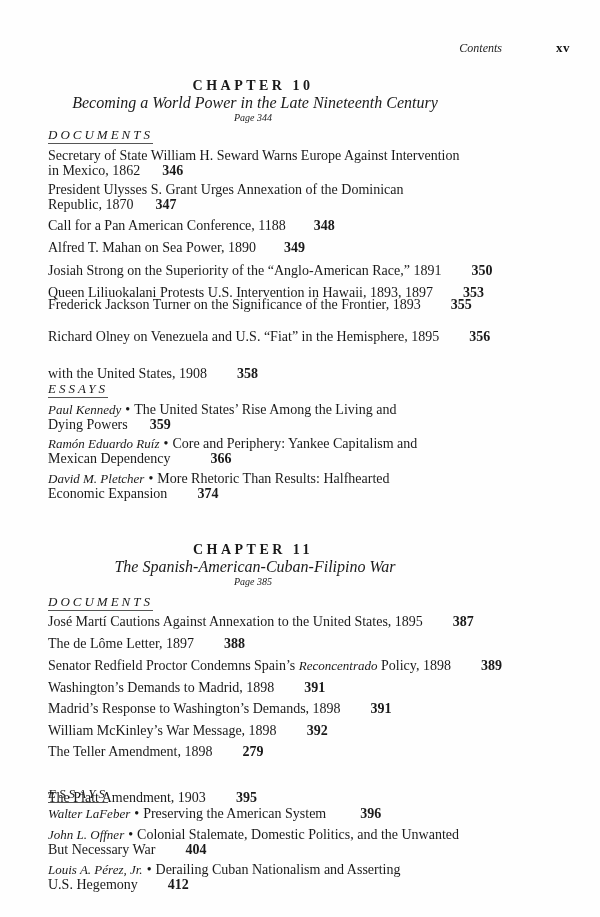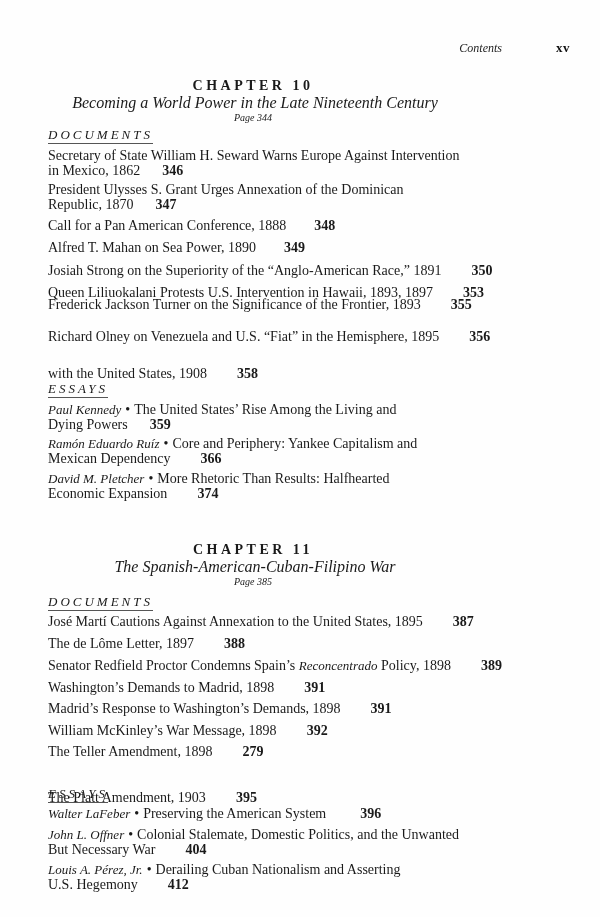--- a/index.html
+++ b/index.html
@@ -117,21 +117,21 @@
 
   <div class="entry" style="top:148px;">
     <span>Secretary of State William H. Seward Warns Europe Against Intervention</span><br>
     <span>in Mexico, 1862</span><span class="pg">346</span>
   </div>
   <div class="entry" style="top:182px;">
     <span>President Ulysses S. Grant Urges Annexation of the Dominican</span><br>
     <span>Republic, 1870</span><span class="pg">347</span>
   </div>
   <div class="entry" style="top:218px;">
-    <span>Call for a Pan American Conference, 1888</span><span class="pg" style="margin-left:28px;">348</span>
+    <span>Call for a Pan American Conference, 1188</span><span class="pg" style="margin-left:28px;">348</span>
   </div>
   <div class="entry" style="top:240px;">
     <span>Alfred T. Mahan on Sea Power, 1890</span><span class="pg" style="margin-left:28px;">349</span>
   </div>
   <div class="entry" style="top:263px;">
     <span>Josiah Strong on the Superiority of the “Anglo-American Race,” 1891</span><span class="pg" style="margin-left:30px;">350</span>
   </div>
   <div class="entry" style="top:285px;">
     <span>Queen Liliuokalani Protests U.S. Intervention in Hawaii, 1893, 1897</span><span class="pg" style="margin-left:30px;">353</span>
   </div>
@@ -147,21 +147,21 @@
   </div>
 
   <div class="section-label" style="top:381px;">ESSAYS</div>
 
   <div class="entry" style="top:402px;">
     <span class="author">Paul Kennedy</span><span class="bullet">•</span><span>The United States’ Rise Among the Living and</span><br>
     <span>Dying Powers</span><span class="pg">359</span>
   </div>
   <div class="entry" style="top:436px;">
     <span class="author">Ramón Eduardo Ruíz</span><span class="bullet">•</span><span>Core and Periphery: Yankee Capitalism and</span><br>
-    <span>Mexican Dependency</span><span class="pg" style="margin-left:30px;">366</span>
+    <span>Mexican Dependency</span><span class="pg" style="margin-left:40px;">366</span>
   </div>
   <div class="entry" style="top:471px;">
     <span class="author">David M. Pletcher</span><span class="bullet">•</span><span>More Rhetoric Than Results: Halfhearted</span><br>
     <span>Economic Expansion</span><span class="pg" style="margin-left:30px;">374</span>
   </div>
 
   <div class="chapter-head" style="top:541px;">
     <div class="chapter-label">CHAPTER 11</div>
     <div class="chapter-title">The Spanish-American-Cuban-Filipino War</div>
     <div class="chapter-page">Page 385</div>

